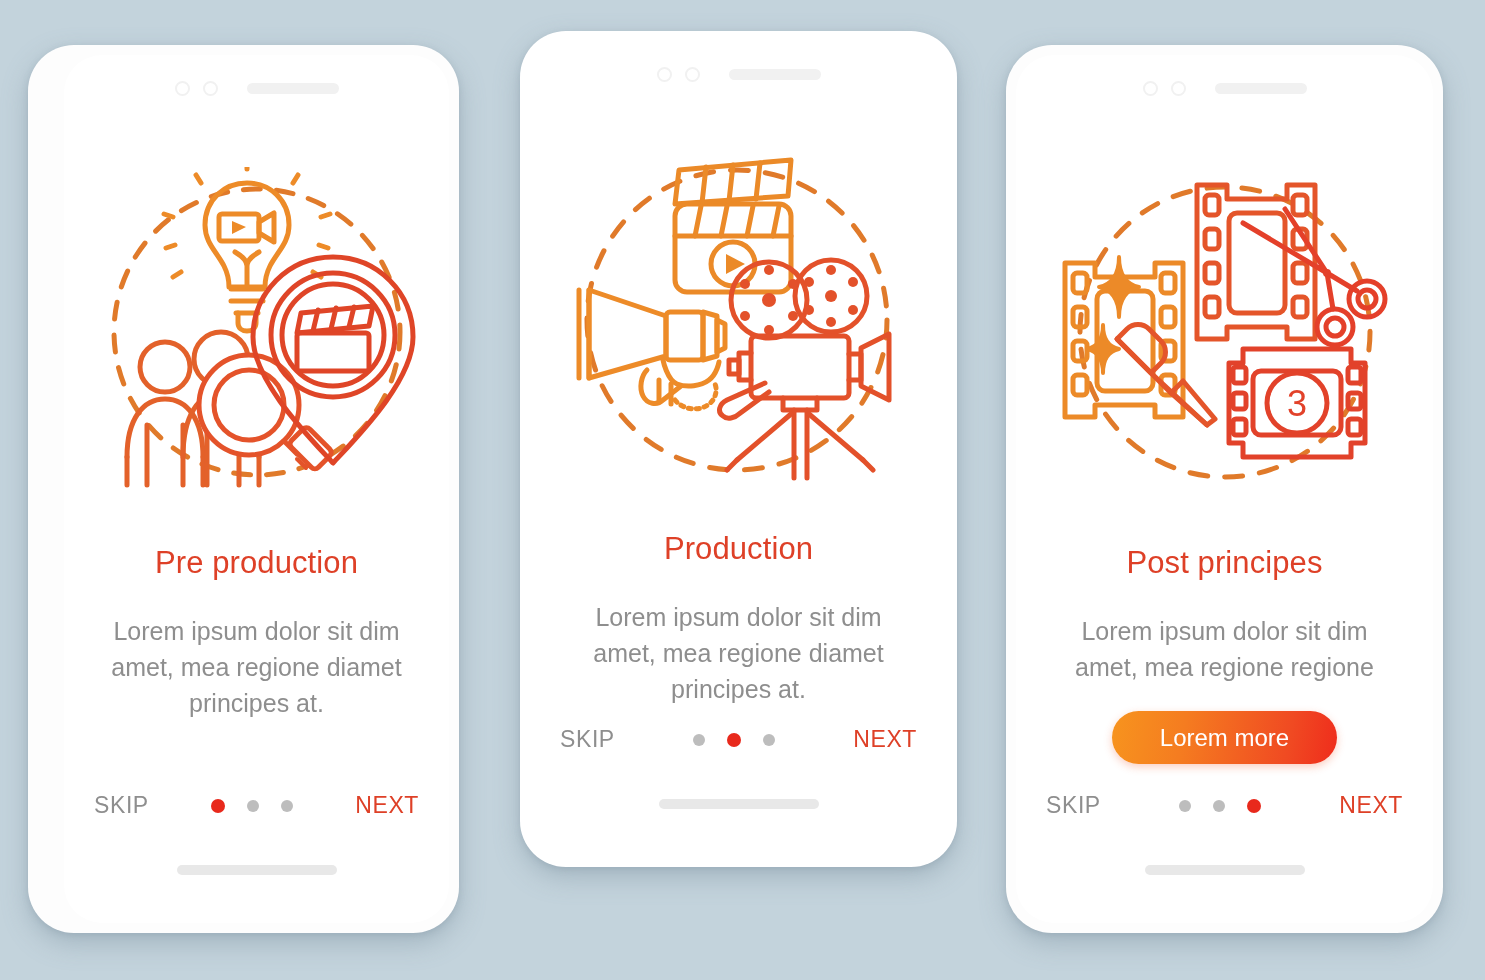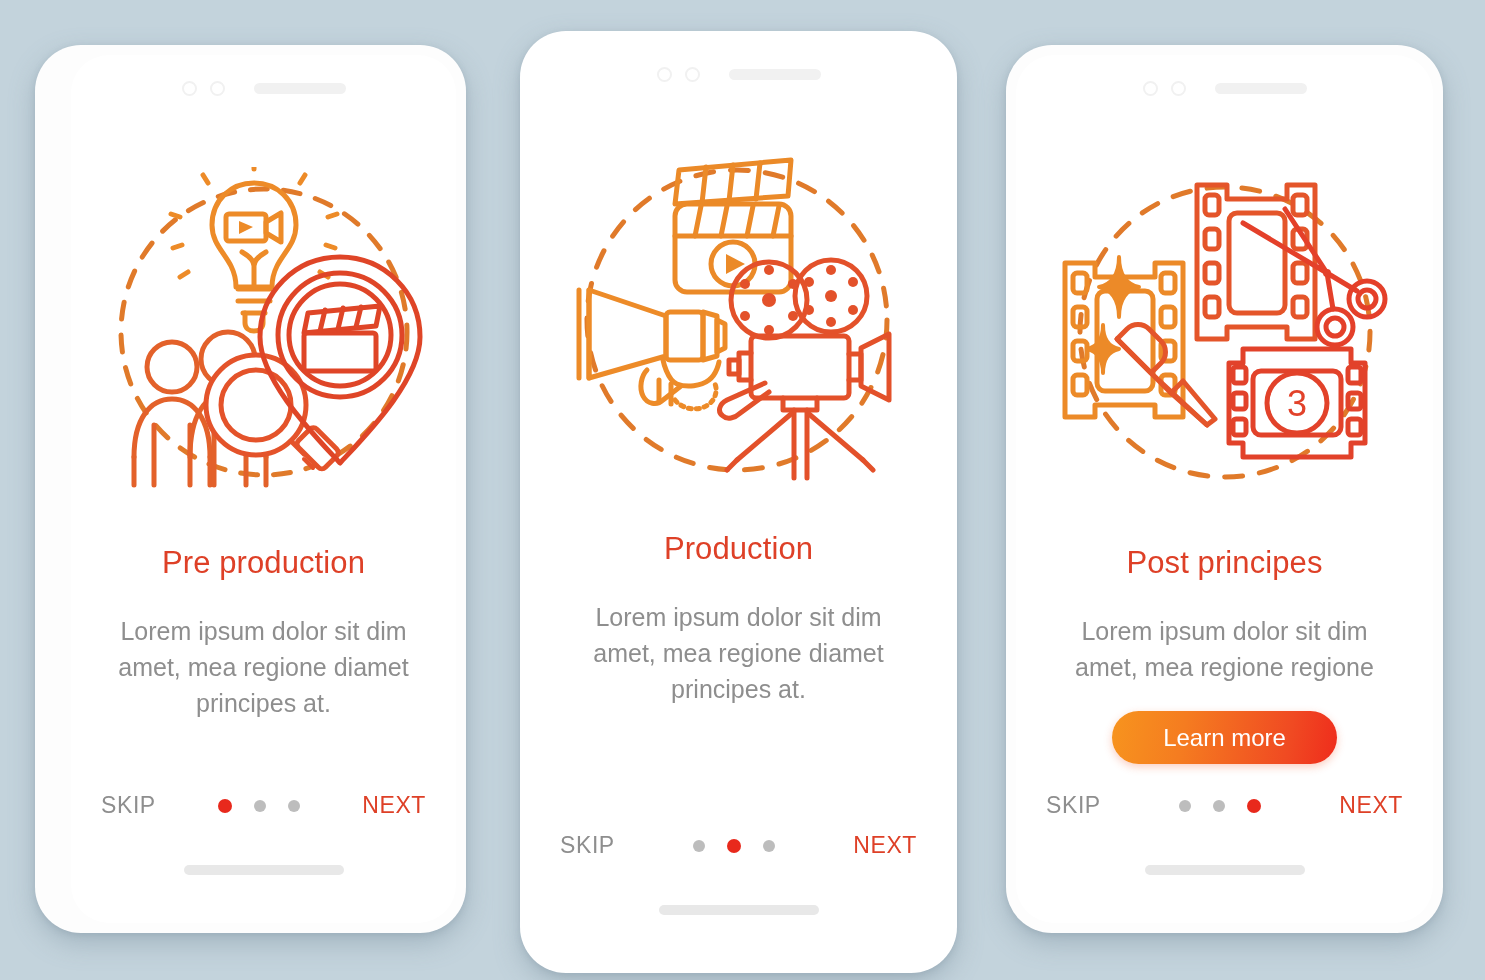--- a/index.html
+++ b/index.html
@@ -24,22 +24,22 @@
   .phone {
     position: absolute;
     background: #ffffff;
     border-radius: 46px;
     box-shadow: 0 10px 26px rgba(120,140,155,0.42),
                 0 2px 6px rgba(120,140,155,0.26);
     padding: 10px;
     box-sizing: border-box;
   }
   .phone.side { background: #fdfdfd; }
-  .phone-1 { left: 35px;   top: 45px;  width: 431px; height: 888px; padding-left: 36px; }
-  .phone-2 { left: 520px;  top: 31px;  width: 437px; height: 942px; }
+  .phone-1 { left: 28px;   top: 45px;  width: 431px; height: 888px; padding-left: 36px; }
+  .phone-2 { left: 520px;  top: 31px;  width: 437px; height: 836px; }
   .phone-3 { left: 1006px; top: 45px;  width: 437px; height: 888px; }
 
   .screen {
     position: relative;
     width: 100%;
     height: 100%;
     background: #ffffff;
     border-radius: 38px;
     overflow: hidden;
     box-sizing: border-box;
@@ -418,21 +418,21 @@
             <circle cx="242" cy="236" r="30"></circle>
             <text x="242" y="249" text-anchor="middle" font-family="Liberation Sans, sans-serif" font-size="36" fill="#e2422a" stroke="none">3</text>
           </g>
         </svg>
       </div>
 
       <div class="copy">
         <h2 class="title">Post principes</h2>
         <p class="body-text">Lorem ipsum dolor sit dim amet, mea regione regione</p>
         <div class="cta-wrap">
-          <button class="cta-button">Learn more</button>
+          <button class="cta-button">Lorem more</button>
         </div>
       </div>
 
       <div class="footer-nav">
         <button class="nav-link skip-link">SKIP</button>
         <div class="dots">
           <span class="dot"></span>
           <span class="dot"></span>
           <span class="dot active"></span>
         </div>

